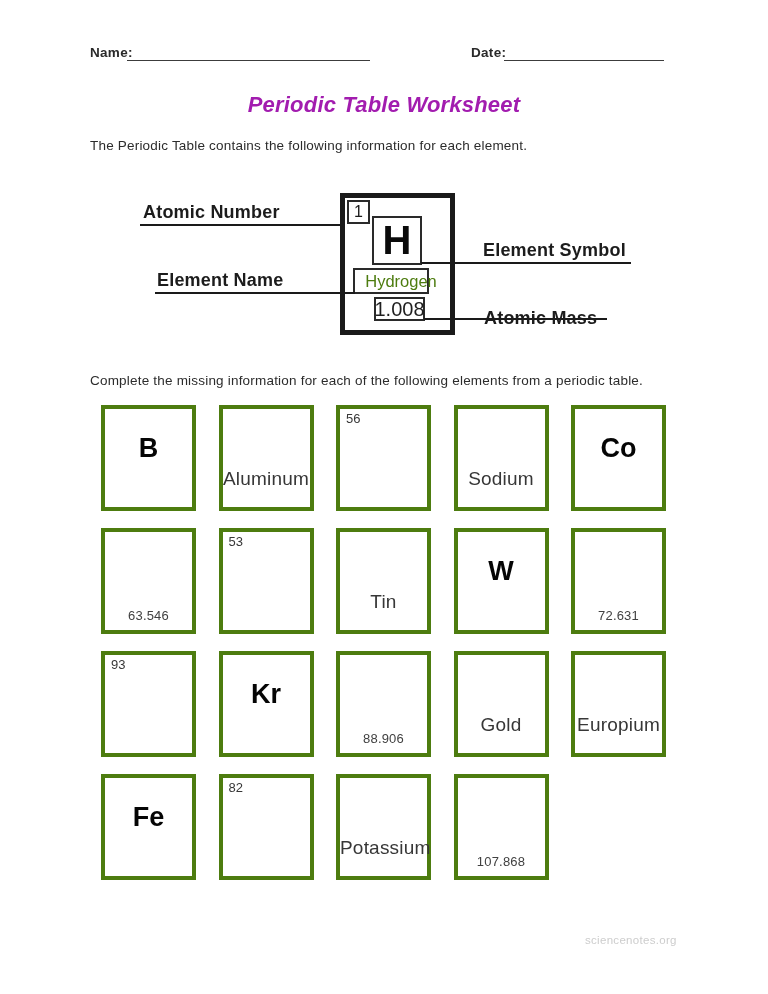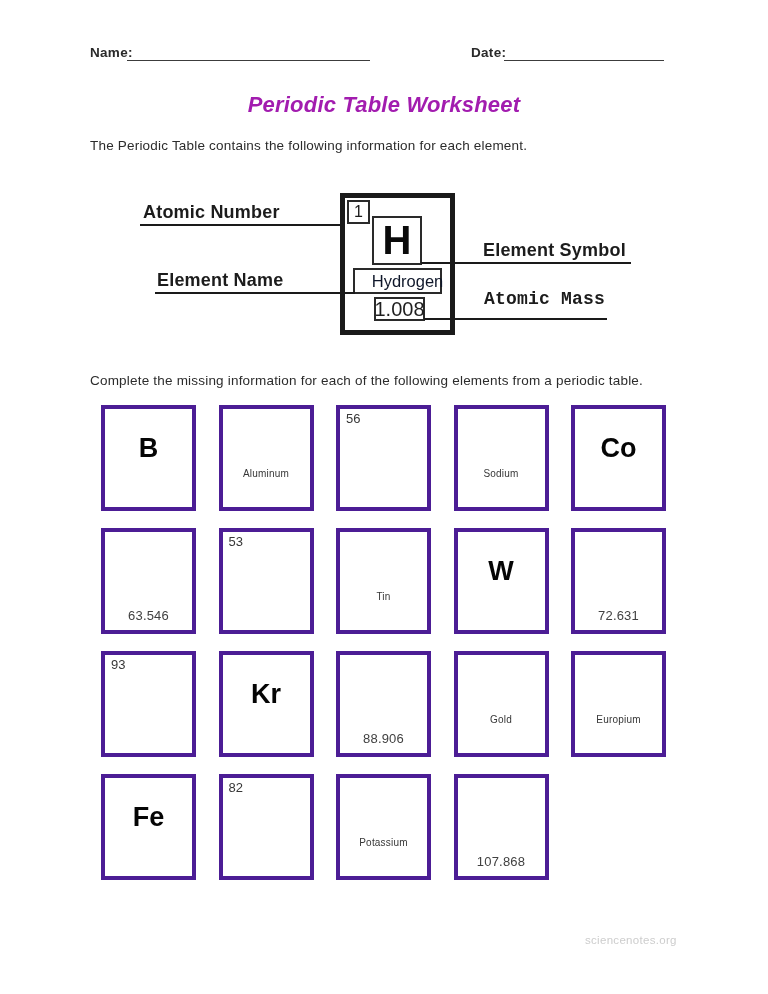--- a/index.html
+++ b/index.html
@@ -27,39 +27,39 @@
   .example-card{
     position:absolute;left:340px;top:193px;width:115px;height:142px;
     border:5px solid #1a1a1a;box-sizing:border-box;background:#fff;
   }
   .mini-box{
     position:absolute;border:2px solid #2a2a2a;box-sizing:border-box;
     display:flex;align-items:center;justify-content:center;background:#fff;
   }
   .num-box{left:2px;top:2px;width:23px;height:24px;font-size:16px;color:#1c1c1c;}
   .sym-box{left:27px;top:18px;width:50px;height:49px;font-size:40px;font-weight:700;color:#0a0a0a;}
-  .name-box{left:8px;top:70px;width:89px;height:26px;font-size:16.5px;color:#0f172a;padding-left:20px;}
+  .name-box{left:8px;top:70px;width:76px;height:26px;font-size:16.5px;color:#4d7c0f;padding-left:20px;}
   .mass-box{left:29px;top:99px;width:51px;height:24px;font-size:20px;color:#1f1f1f;}
   .connector{position:absolute;height:2px;background:#1a1a1a;}
   .diagram-label{position:absolute;font-size:18px;font-weight:700;color:#1c1c1c;letter-spacing:.2px;white-space:nowrap;}
   
   .element-grid{
     position:absolute;left:101px;top:405px;width:565px;
     display:grid;grid-template-columns:repeat(5,95px);
     justify-content:space-between;row-gap:17px;
   }
   .cell{
     position:relative;width:95px;height:106px;
-    border:4px solid #4c1d95;box-sizing:border-box;background:#fff;
+    border:4px solid #4d7c0f;box-sizing:border-box;background:#fff;
   }
   .cell .num{position:absolute;top:2px;left:6px;font-size:13px;color:#373737;}
   .cell .sym{position:absolute;top:25px;left:0;width:100%;text-align:center;
              font-size:27px;font-weight:700;color:#050505;line-height:1.05;}
   .cell .nm{position:absolute;top:59px;left:0;width:100%;text-align:center;
-            font-size:10px;color:#373737;letter-spacing:.2px;}
+            font-size:19px;color:#373737;letter-spacing:.2px;}
   .cell .mass{position:absolute;bottom:7px;left:0;width:100%;text-align:center;
               font-size:13px;color:#414141;letter-spacing:.2px;}
   
   .watermark{position:absolute;left:585px;top:934px;font-size:11.5px;color:#cdcdcd;letter-spacing:.3px;}
 </style>
 </head>
 <body>
 
 <div class="page">
 
@@ -87,21 +87,21 @@
   </div>
 
   <div class="connector" style="left:140px;top:224px;width:205px;"></div>
   <div class="connector" style="left:155px;top:292px;width:200px;"></div>
   <div class="connector" style="left:421px;top:262px;width:210px;"></div>
   <div class="connector" style="left:424px;top:318px;width:183px;"></div>
 
   <div class="diagram-label" style="left:143px;top:202px;">Atomic Number</div>
   <div class="diagram-label" style="left:157px;top:270px;">Element Name</div>
   <div class="diagram-label" style="left:483px;top:240px;">Element Symbol</div>
-  <div class="diagram-label" style="left:484px;top:289px;font-family:Liberation Mono, monospace;">Atomic Mass</div>
+  <div class="diagram-label" style="left:484px;top:308px;">Atomic Mass</div>
 
   <div class="para" style="top:373px;">Complete the missing information for each of the following elements from a periodic table.</div>
 
   <div class="element-grid">
       <div class="cell">
       <div class="num"></div>
       <div class="sym">B</div>
       <div class="nm"></div>
       <div class="mass"></div>
     </div>

